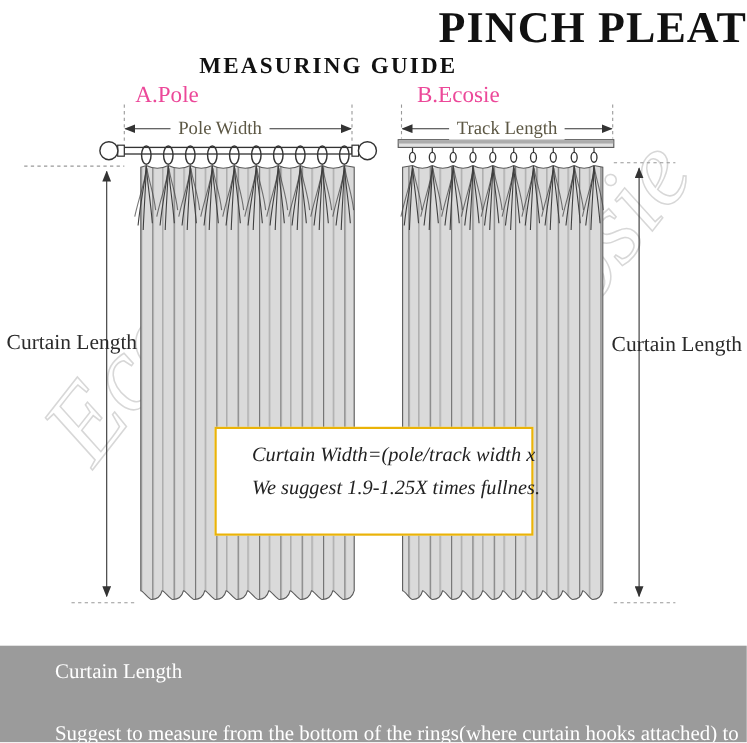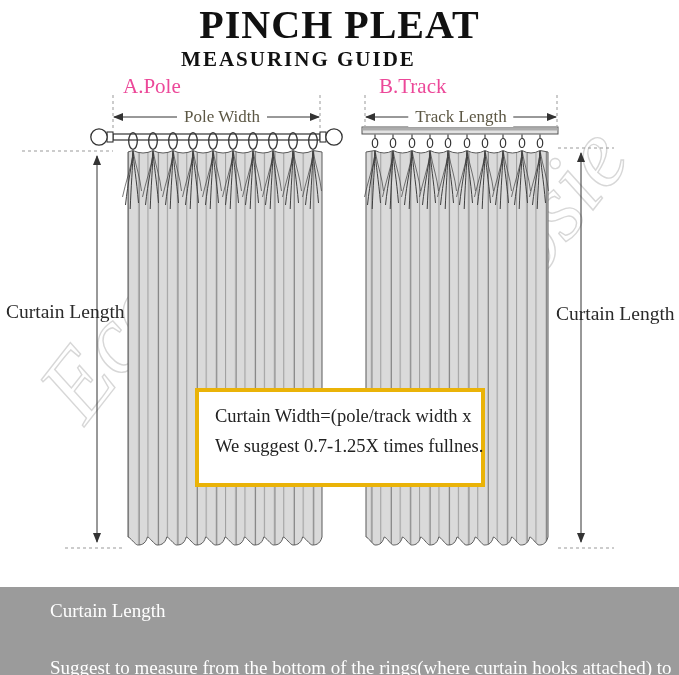--- a/index.html
+++ b/index.html
@@ -4,45 +4,45 @@
 <style>
   html,body{margin:0;padding:0;background:#ffffff;}
   #stage{
     position:relative;width:679px;height:675px;background:#ffffff;
     font-family:"Liberation Serif","DejaVu Serif",serif;color:#1a1a1a;
     overflow:hidden;
   }
   .abs{position:absolute;}
   
   .title{
-    top:1px;left:0;width:679px;text-align:center;
+    top:1px;left:0;width:679px;text-align:right;
     font-size:40px;font-weight:bold;letter-spacing:1px;color:#111;
   }
   .subtitle{
     top:47px;left:0;width:597px;text-align:center;
     font-size:21px;font-weight:bold;letter-spacing:2px;color:#111;
   }
   .section-label{font-size:21px;color:#ec4899;}
   .sec-a{top:74px;left:123px;}
   .sec-b{top:74px;left:379px;}
   
   .width-label{
     font-size:17px;color:#5c5744;background:#ffffff;padding:0 7px;
     transform:translate(-50%,-50%);white-space:nowrap;
   }
-  .wl-pole{left:222px;top:117px;}
+  .wl-pole{left:200px;top:117px;}
   .wl-track{left:461px;top:117px;}
   
   .cl-label{font-size:19.5px;color:#2a2a2a;white-space:nowrap;}
   .cl-left{left:6px;top:301px;}
   .cl-right{left:556px;top:303px;}
   
   .formula-box{
     left:195px;top:388px;width:290px;height:99px;background:#ffffff;
-    border:4px solid #eab308;box-sizing:border-box;padding:9px 0 0 16px;
+    border:2px solid #eab308;box-sizing:border-box;padding:9px 0 0 32px;font-style:italic;
   }
   .formula-box .fline{font-size:18.5px;color:#222;line-height:30px;white-space:nowrap;}
   
   .footer-note{
     left:0;top:587px;width:679px;height:88px;background:#9b9b9b;
     box-sizing:border-box;padding:11px 28px 0 50px;color:#ffffff;
   }
   .footer-note .fn-heading{font-size:19px;line-height:25px;}
   .footer-note .fn-body{font-size:19px;line-height:25px;width:622px;margin-top:32px;}
   
@@ -201,31 +201,31 @@
       <line x1="558" y1="148" x2="614" y2="148" stroke="#999" stroke-width="1" stroke-dasharray="3,3"></line>
       <line x1="558" y1="548" x2="614" y2="548" stroke="#999" stroke-width="1" stroke-dasharray="3,3"></line>
       <line x1="581" y1="153" x2="581" y2="542" stroke="#333" stroke-width="1" marker-start="url(#ah)" marker-end="url(#ah)"></line>
     </g>
   </svg>
 
   <div class="abs title">PINCH PLEAT</div>
   <div class="abs subtitle">MEASURING GUIDE</div>
 
   <div class="abs section-label sec-a">A.Pole</div>
-  <div class="abs section-label sec-b">B.Track</div>
+  <div class="abs section-label sec-b">B.Ecosie</div>
 
   <div class="abs width-label wl-pole">Pole Width</div>
   <div class="abs width-label wl-track">Track Length</div>
 
   <div class="abs cl-label cl-left">Curtain Length</div>
   <div class="abs cl-label cl-right">Curtain Length</div>
 
   <div class="abs formula-box">
     <div class="fline">Curtain Width=(pole/track width x</div>
-    <div class="fline">We suggest 0.7-1.25X times fullnes.</div>
+    <div class="fline">We suggest 1.9-1.25X times fullnes.</div>
   </div>
 
   <div class="abs footer-note">
     <div class="fn-heading">Curtain Length</div>
     <div class="fn-body">Suggest to measure from the bottom of the rings(where curtain hooks attached) to where curtain finish.</div>
   </div>
 
 </div>
 
 </body></html>

